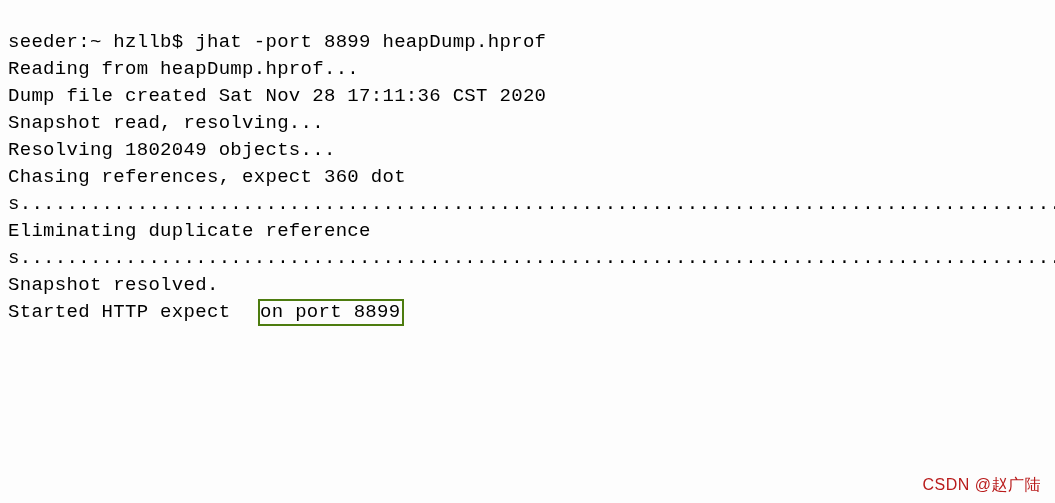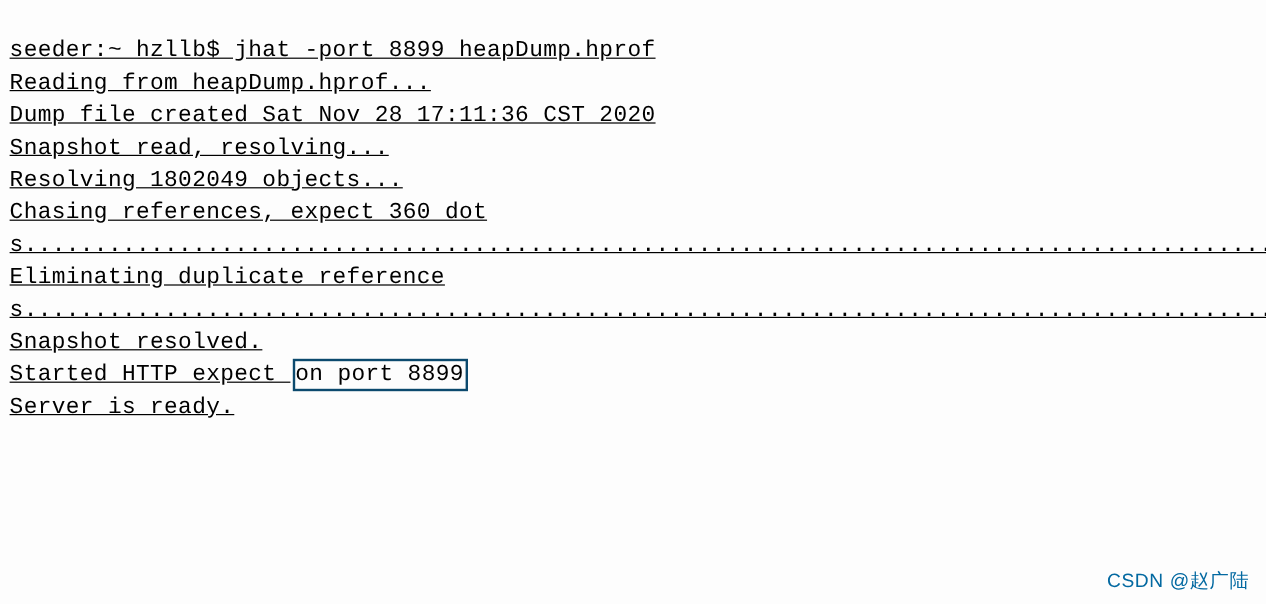--- a/index.html
+++ b/index.html
@@ -18,44 +18,43 @@
       height: 503px;
       overflow: hidden;
       position: relative;
       font-weight: 500;
       letter-spacing: 0.3px;
     }
     .terminal {
       white-space: pre-wrap;
       word-break: break-all;
       filter: blur(0.3px);
-      text-decoration: underline;
     }
     .line {
       display: block;
     }
     .highlight-box {
-      border: 2px solid #0c4a6e;
+      border: 2px solid #4d7c0f;
       display: inline-block;
       padding: 1px 2px 1px 0px;
-      margin-left: 2px;
+      margin-left: 16px;
       line-height: 1.1;
     }
     .watermark {
       position: absolute;
       bottom: 6px;
       right: 14px;
-      color: #0369a1;
+      color: #b91c1c;
       font-family: Arial, sans-serif;
       font-size: 16px;
       letter-spacing: 0.5px;
       font-weight: 400;
     }
   </style>
 </head>
 <body>
 
 <div class="terminal">
 <span class="line">seeder:~ hzllb$ jhat -port 8899 heapDump.hprof</span><span class="line">Reading from heapDump.hprof...</span><span class="line">Dump file created Sat Nov 28 17:11:36 CST 2020</span><span class="line">Snapshot read, resolving...</span><span class="line">Resolving 1802049 objects...</span><span class="line"></span><span class="line"></span><span>Chasing references, expect 360 dots.......................................................................................................................................................................................................................................................................................................Eliminating duplicate references...............................................................................................................................................................................................................................................................................................................Snapshot resolved.</span>
 <span>Started HTTP expect </span><span class="highlight-box">on port 8899</span>
-<span class="line">Server is ready.</span></div>
+</div>
 
 <div class="watermark">CSDN @赵广陆</div>
 
 </body></html>

